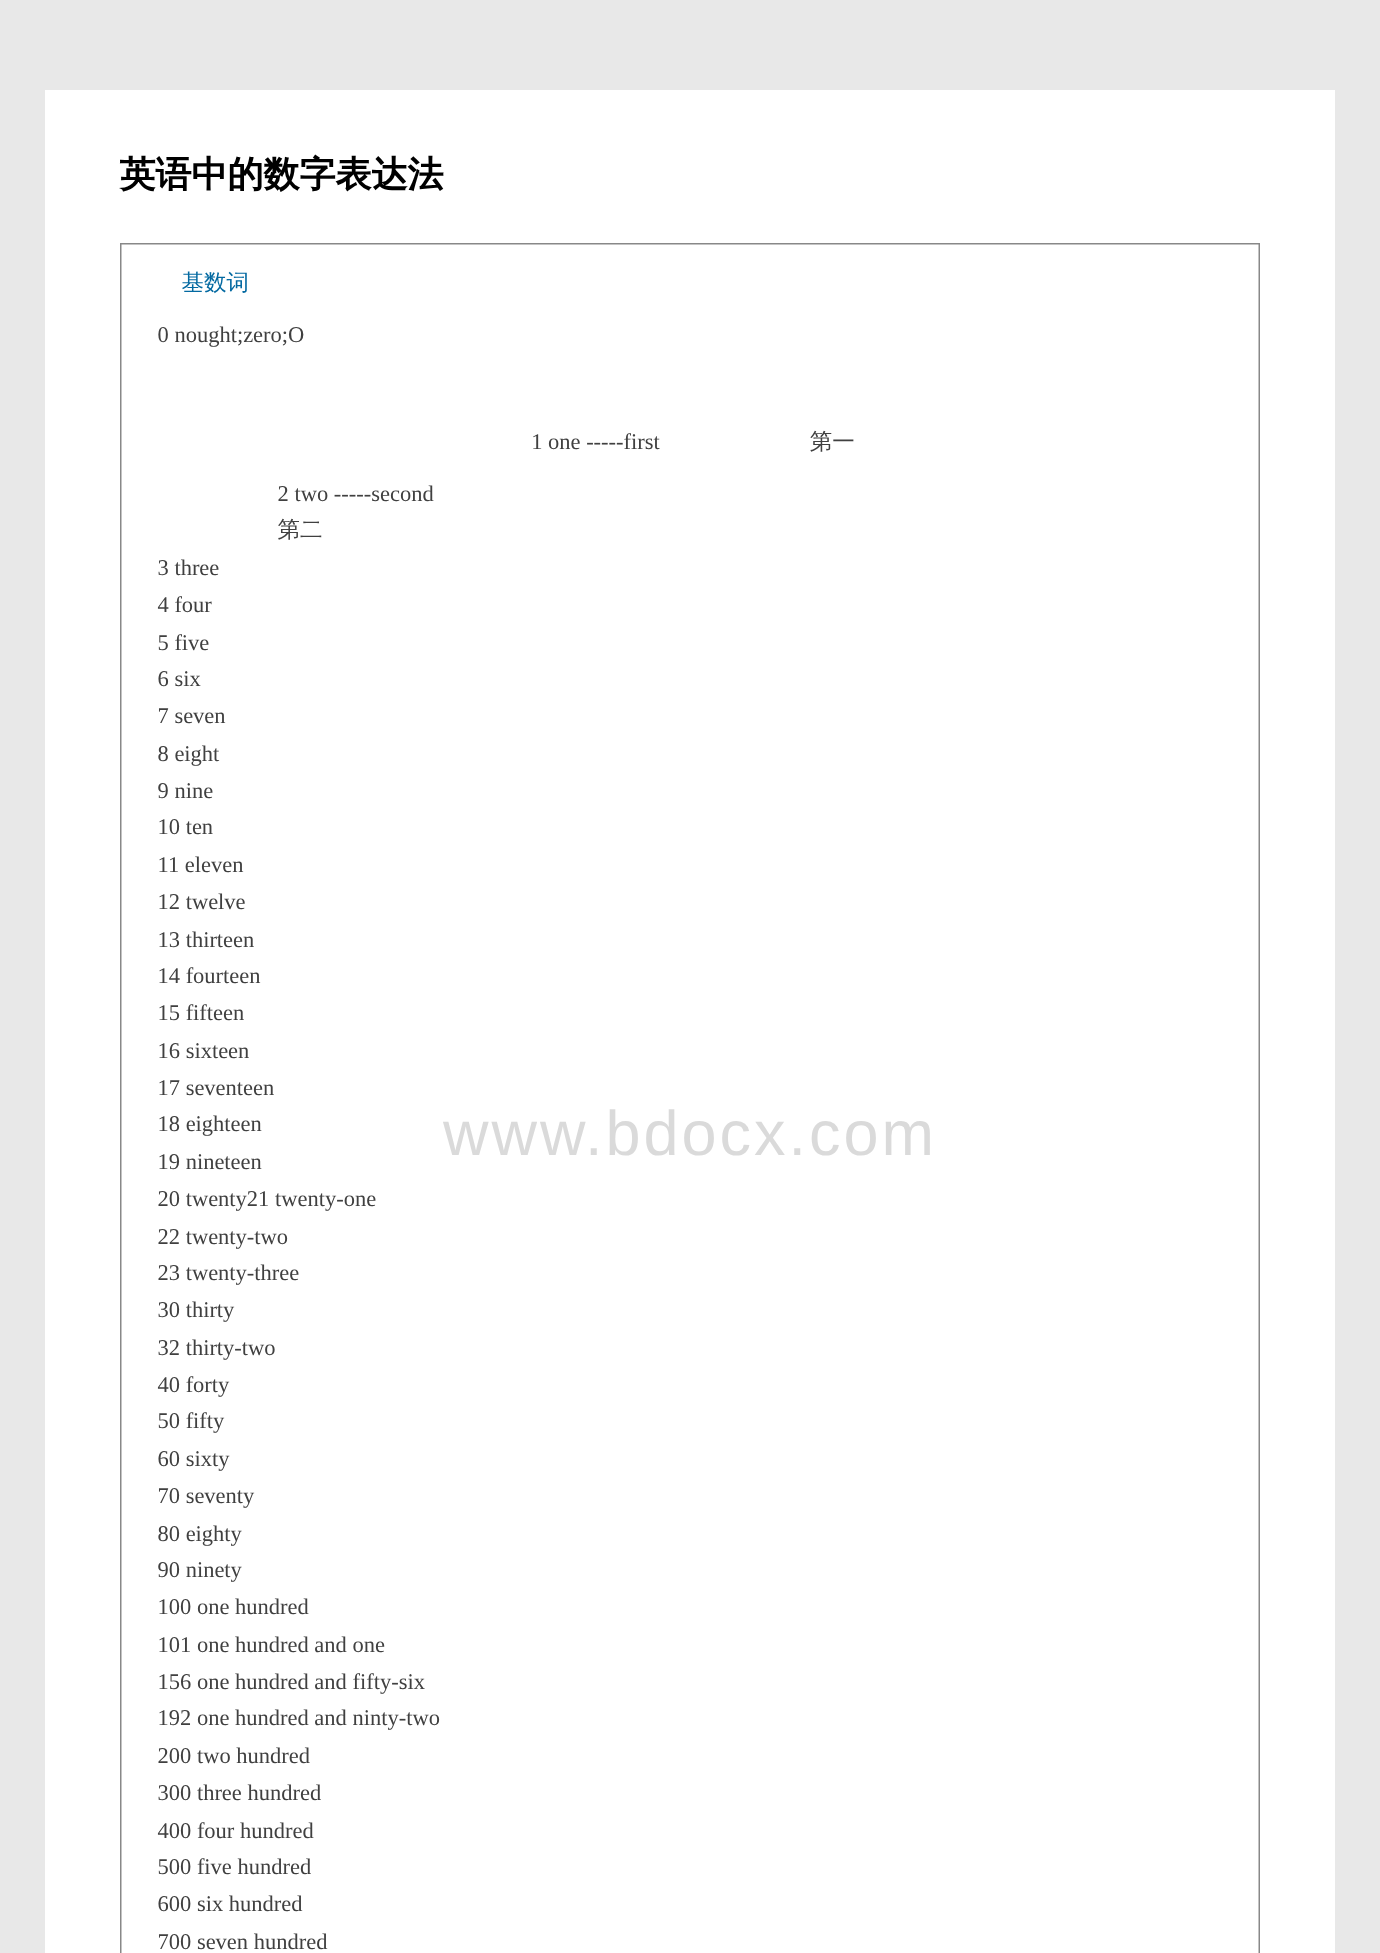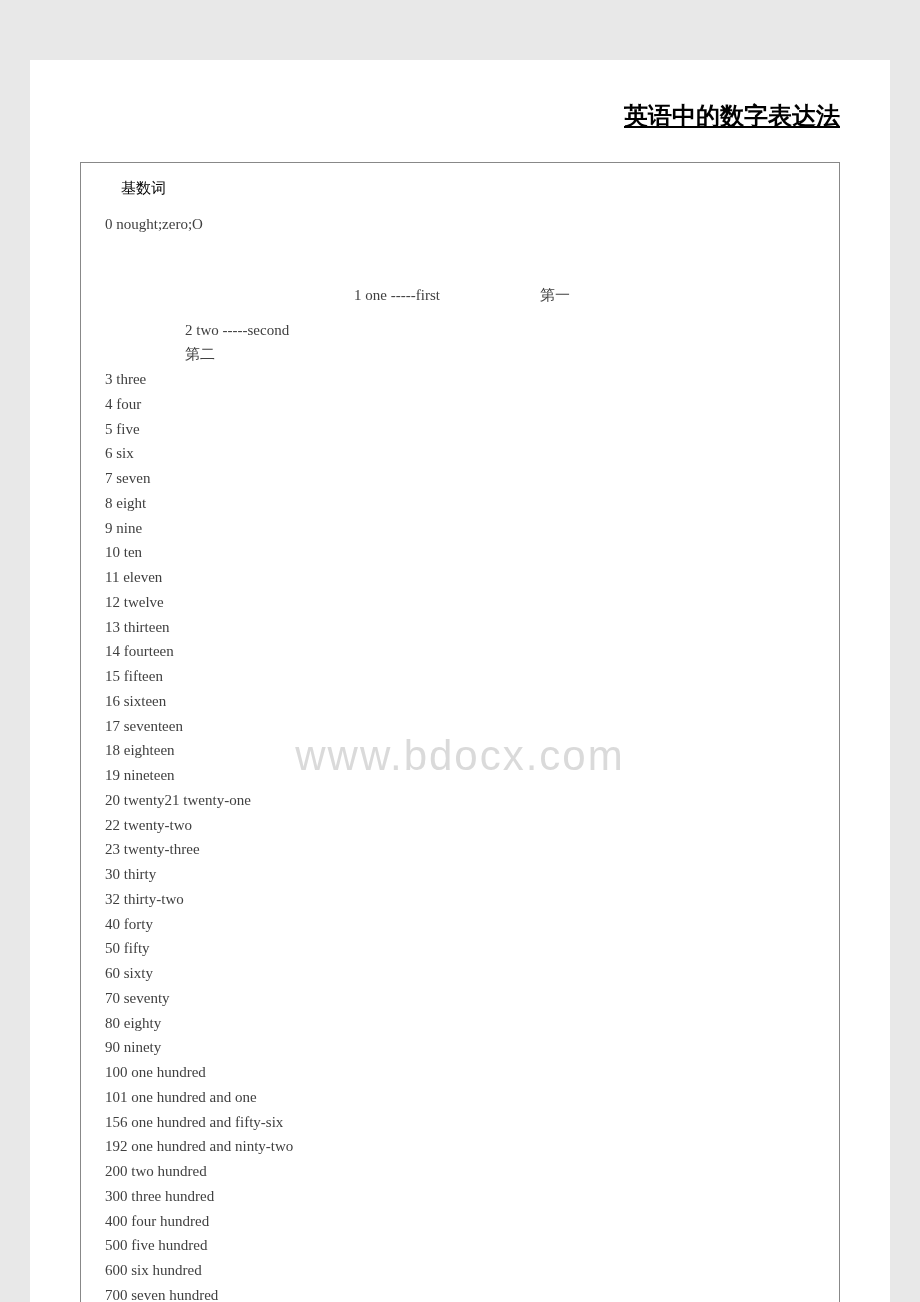--- a/index.html
+++ b/index.html
@@ -16,36 +16,35 @@
       padding: 60px 20px;
     }
     .page {
       background: #ffffff;
       width: 860px;
       min-height: 1180px;
       padding: 40px 50px;
       position: relative;
     }
     .page-title {
-      text-align: right;
+      text-align: left;
       font-size: 24px;
       font-weight: bold;
       margin-bottom: 30px;
       font-family: SimHei, "黑体", sans-serif;
       color: #000;
-      text-decoration: underline;
     }
     .content-box {
       border: 1px solid #888;
       padding: 16px 20px 16px 20px;
       position: relative;
     }
     .section-header {
       font-size: 15px;
-      color: #000000;
+      color: #0369a1;
       margin-bottom: 14px;
       padding-left: 20px;
     }
     .number-list {
       font-size: 15px;
       line-height: 1.65;
       color: #404040;
     }
     .number-item {
       display: block;

